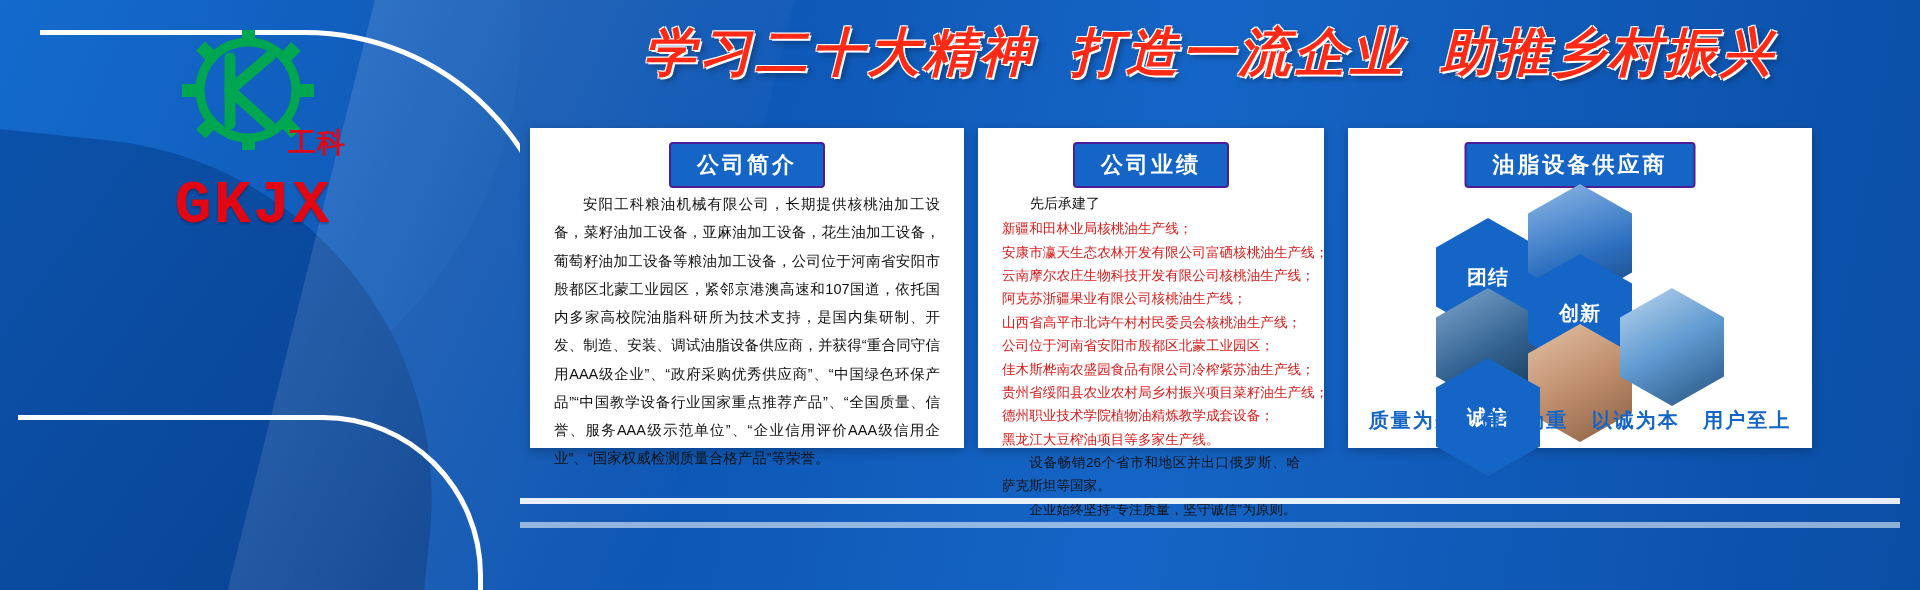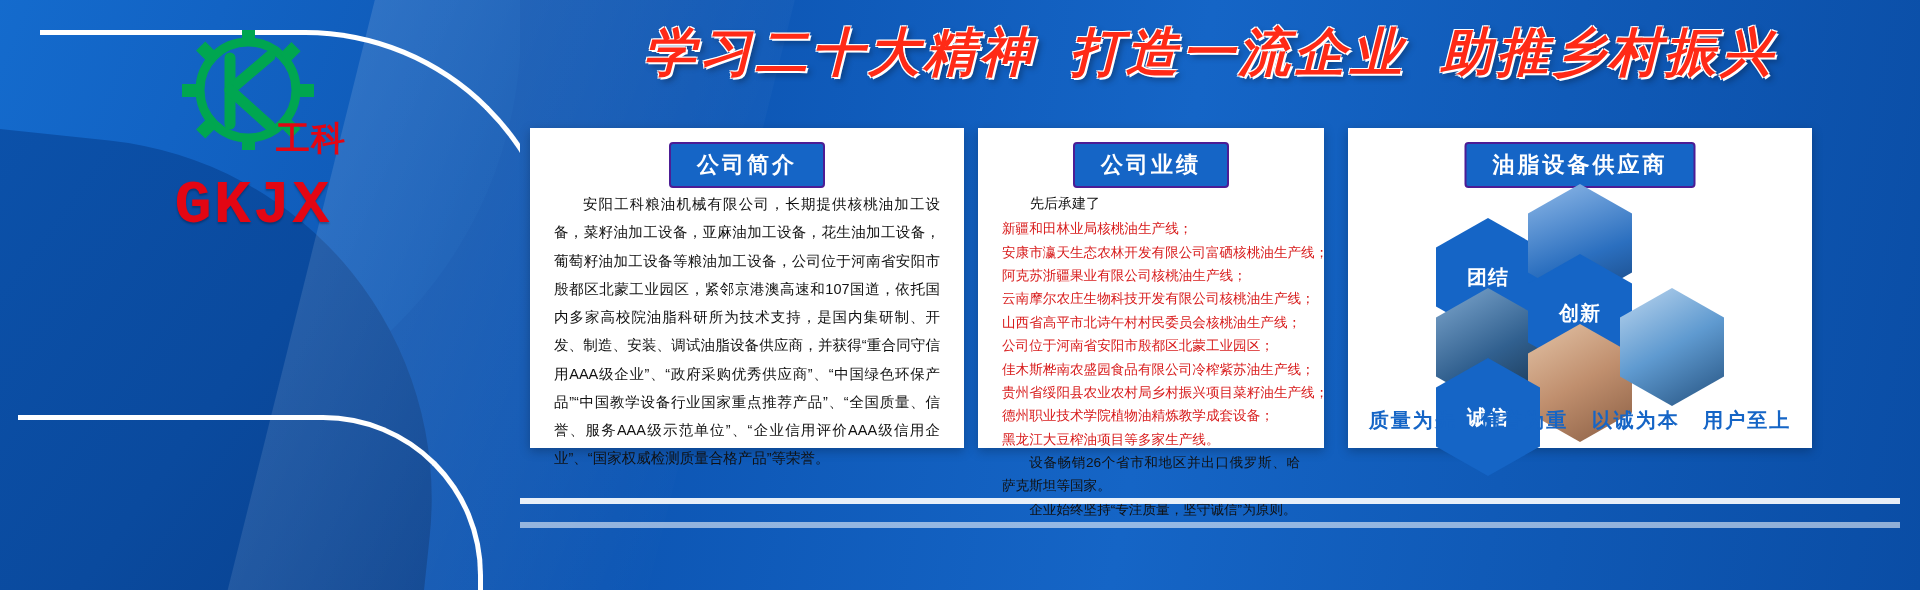--- a/index.html
+++ b/index.html
@@ -94,21 +94,21 @@
     position: relative;
     width: 150px;
     height: 140px;
     margin: 0 auto;
   }
   .logo-gk-text {
     position: absolute;
     right: -18px;
     bottom: 6px;
     color: #e30613;
-    font-size: 34px;
+    font-size: 28px;
     font-weight: bold;
     letter-spacing: 1px;
   }
   .logo-name {
     margin-top: 2px;
     color: #e30613;
     font-size: 62px;
     font-weight: bold;
     letter-spacing: 2px;
     font-family: Liberation Mono, monospace;
@@ -298,22 +298,22 @@
       </div>
     </div>
 
     <div class="card c2">
       <div class="card-title">公司业绩</div>
       <div class="card-body">
         <p class="perf-intro">先后承建了</p>
         <ul class="perf-list">
           <li>新疆和田林业局核桃油生产线；</li>
           <li>安康市瀛天生态农林开发有限公司富硒核桃油生产线；</li>
+          <li>云南摩尔农庄生物科技开发有限公司核桃油生产线；</li>
           <li>阿克苏浙疆果业有限公司核桃油生产线；</li>
-          <li>云南摩尔农庄生物科技开发有限公司核桃油生产线；</li>
           <li>山西省高平市北诗午村村民委员会核桃油生产线；</li>
           <li>公司位于河南省安阳市殷都区北蒙工业园区；</li>
           <li>佳木斯桦南农盛园食品有限公司冷榨紫苏油生产线；</li>
           <li>贵州省绥阳县农业农村局乡村振兴项目菜籽油生产线；</li>
           <li>德州职业技术学院植物油精炼教学成套设备；</li>
           <li>黑龙江大豆榨油项目等多家生产线。</li>
         </ul>
         <p class="perf-foot">设备畅销26个省市和地区并出口俄罗斯、哈萨克斯坦等国家。</p>
         <p class="perf-foot">企业始终坚持“专注质量，坚守诚信”为原则。</p>
       </div>

